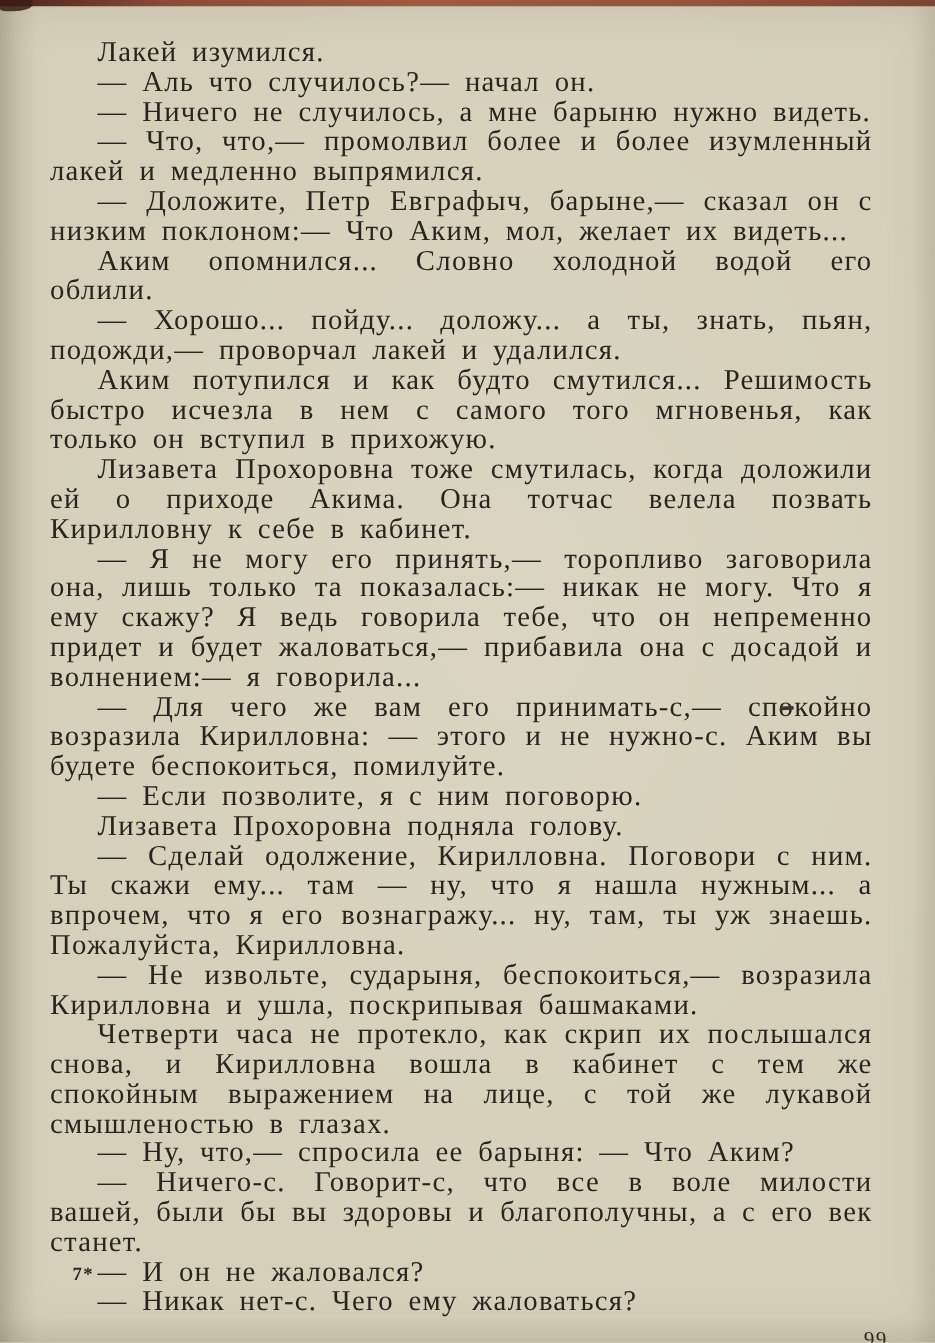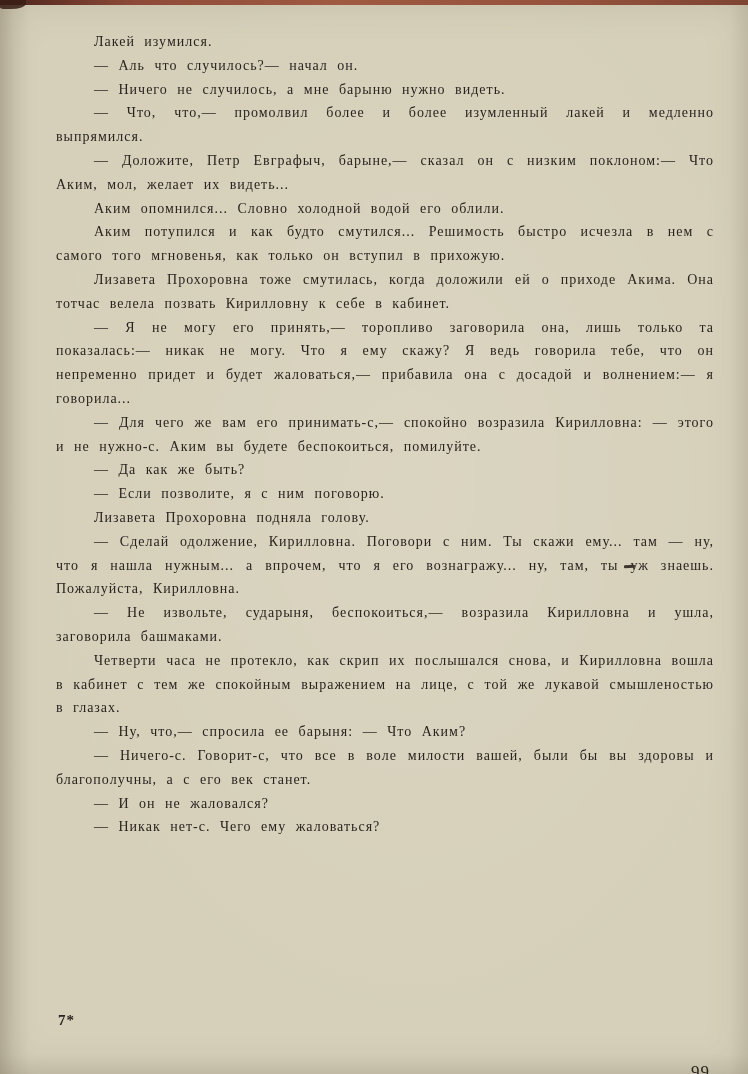--- a/index.html
+++ b/index.html
@@ -30,25 +30,25 @@
   .corner-blot {
     position: absolute;
     top: 0; left: 0;
     width: 26px; height: 9px;
     background: #3a1d16;
     border-radius: 0 0 60% 20%;
     opacity: 0.85;
   }
   .text-block {
     position: absolute;
-    left: 56px;
+    left: 40px;
     top: 30px;
     width: 658px;
     color: #29241f;
-    font-size: 14px;
+    font-size: 23px;
     line-height: 23.8px;
     letter-spacing: 1px;
     word-spacing: 5px;
     text-align: justify;
   }
   .para {
     text-indent: 38px;
     text-align: justify;
   }
   .margin-mark {
@@ -87,29 +87,29 @@
   <div class="top-edge"></div>
   <div class="corner-blot"></div>
 
   <div class="text-block">
       <p class="para">Лакей изумился.</p>
       <p class="para">— Аль что случилось?— начал он.</p>
       <p class="para">— Ничего не случилось, а мне барыню нужно видеть.</p>
       <p class="para">— Что, что,— промолвил более и более изумленный лакей и медленно выпрямился.</p>
       <p class="para">— Доложите, Петр Евграфыч, барыне,— сказал он с низким поклоном:— Что Аким, мол, желает их видеть...</p>
       <p class="para">Аким опомнился... Словно холодной водой его облили.</p>
+      <p class="para">— Хорошо... пойду... доложу... а ты, знать, пьян, подожди,— проворчал лакей и удалился.</p>
       <p class="para">Аким потупился и как будто смутился... Решимость быстро исчезла в нем с самого того мгновенья, как только он вступил в прихожую.</p>
       <p class="para">Лизавета Прохоровна тоже смутилась, когда доложили ей о приходе Акима. Она тотчас велела позвать Кирилловну к себе в кабинет.</p>
       <p class="para">— Я не могу его принять,— торопливо заговорила она, лишь только та показалась:— никак не могу. Что я ему скажу? Я ведь говорила тебе, что он непременно придет и будет жаловаться,— прибавила она с досадой и волнением:— я говорила...</p>
       <p class="para">— Для чего же вам его принимать-с,— спокойно возразила Кирилловна: — этого и не нужно-с. Аким вы будете беспокоиться, помилуйте.</p>
-      <p class="para">— Да как же быть?</p>
       <p class="para">— Если позволите, я с ним поговорю.</p>
       <p class="para">Лизавета Прохоровна подняла голову.</p>
       <p class="para">— Сделай одолжение, Кирилловна. Поговори с ним. Ты скажи ему... там — ну, что я нашла нужным... а впрочем, что я его вознагражу... ну, там, ты уж знаешь. Пожалуйста, Кирилловна.</p>
-      <p class="para">— Не извольте, сударыня, беспокоиться,— возразила Кирилловна и ушла, заговорила башмаками.</p>
+      <p class="para">— Не извольте, сударыня, беспокоиться,— возразила Кирилловна и ушла, поскрипывая башмаками.</p>
       <p class="para">Четверти часа не протекло, как скрип их послышался снова, и Кирилловна вошла в кабинет с тем же спокойным выражением на лице, с той же лукавой смышленостью в глазах.</p>
       <p class="para">— Ну, что,— спросила ее барыня: — Что Аким?</p>
       <p class="para">— Ничего-с. Говорит-с, что все в воле милости вашей, были бы вы здоровы и благополучны, а с его век станет.</p>
       <p class="para">— И он не жаловался?</p>
       <p class="para">— Никак нет-с. Чего ему жаловаться?</p>
     </div>
 
   <div class="margin-mark"></div>
 
   <div class="footer-sig">7*</div>

